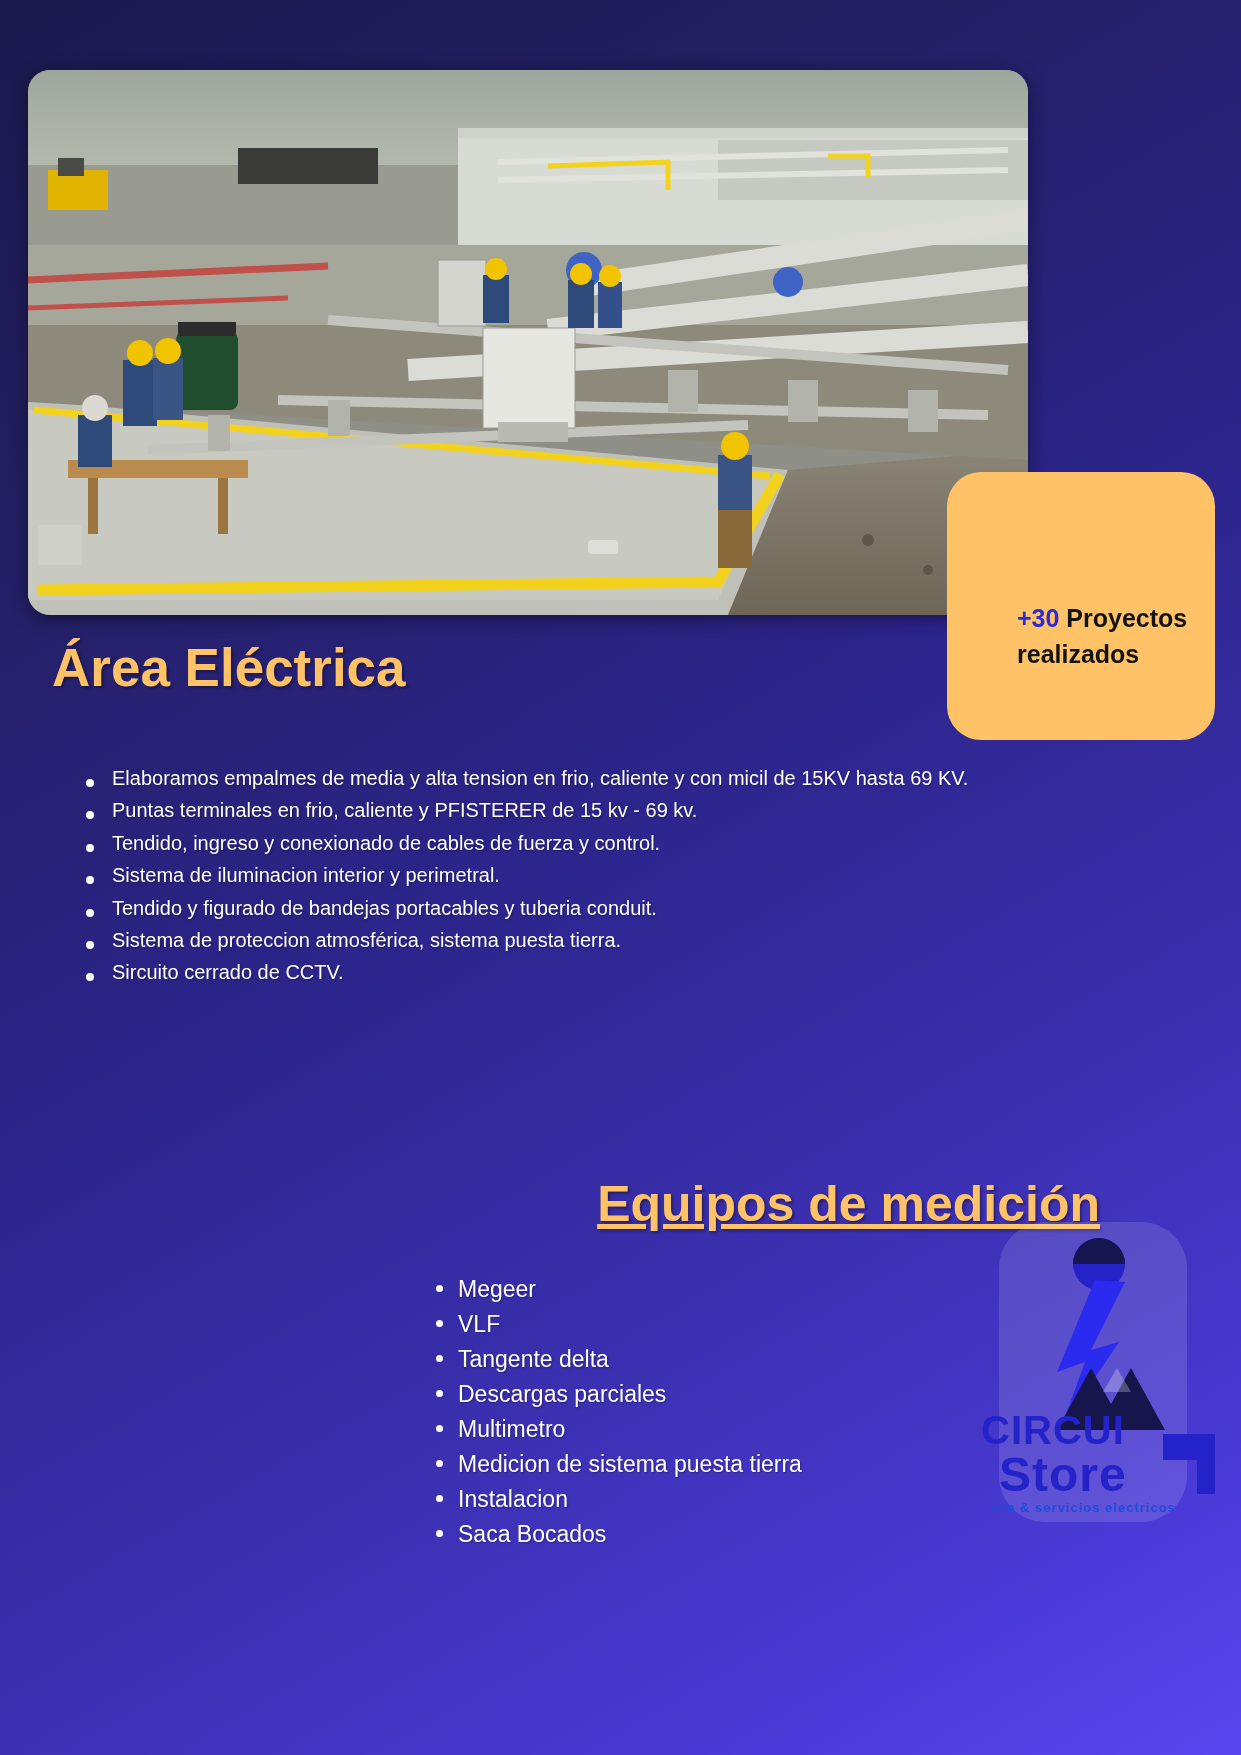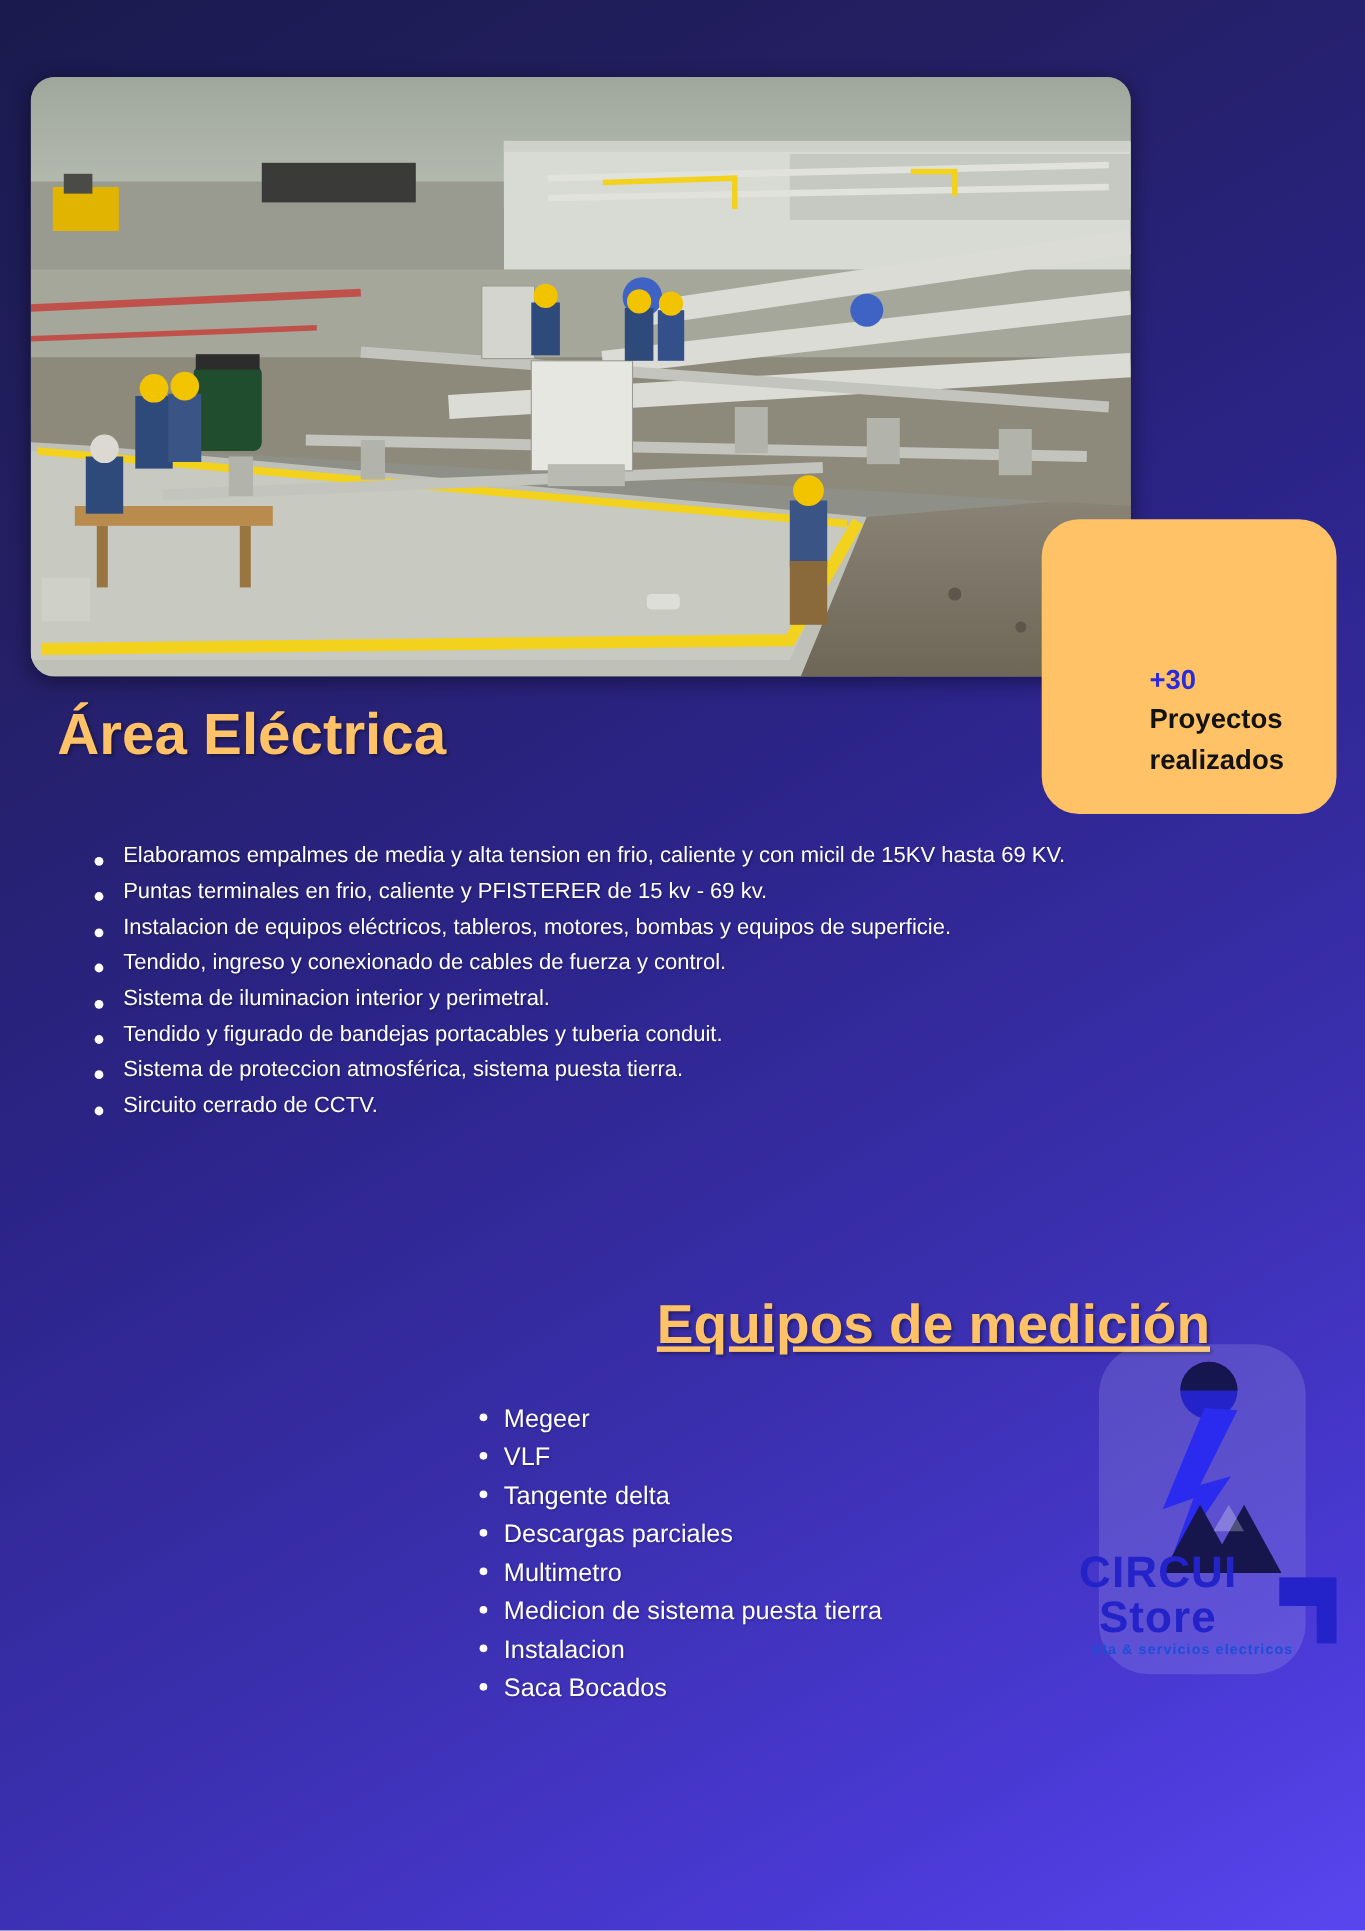--- a/index.html
+++ b/index.html
@@ -33,21 +33,21 @@
   
   .stats-badge {
     position: absolute;
     right: 26px;
     top: 472px;
     width: 268px;
     height: 268px;
     background: #ffc266;
     border-radius: 34px 34px 34px 34px;
     box-sizing: border-box;
-    padding: 128px 22px 16px 98px;
+    padding: 128px 22px 16px 70px;
     color: #131313;
     font-size: 25px;
     font-weight: bold;
     line-height: 1.45;
   }
   .stats-badge .num { color: #2b2bdd; }
   .stats-line { white-space: normal; }
 
   
   .title-area {
@@ -148,21 +148,21 @@
     position: absolute;
     left: -18px;
     top: 188px;
     width: 240px;
     text-align: left;
     font-weight: bold;
     color: #2323c9;
     letter-spacing: 1px;
   }
   .logo-text .l1 { font-size: 40px; line-height: 1; display:block; }
-  .logo-text .l2 { font-size: 40px; line-height: 1.05; display:block; padding-left: 18px;}
+  .logo-text .l2 { font-size: 48px; line-height: 1.05; display:block; padding-left: 18px;}
   .logo-text .l3 { font-size: 13px; line-height: 1.2; display:block; padding-left: 12px; color:#1d4ed8; font-weight:bold;}
   .logo-bar {
     position: absolute;
     right: -6px;
     top: 212px;
     width: 52px;
     height: 26px;
     background: #2323c9;
   }
   .logo-bar2 {
@@ -292,21 +292,20 @@
   <div class="stats-line">
     <span class="num">+30</span><span> Proyectos realizados</span>
   </div>
 </div>
 
 <div class="title-area">Área Eléctrica</div>
 
 <ul class="main-list">
   <li>Elaboramos empalmes de media y alta tension en frio, caliente y con micil de 15KV hasta 69 KV.</li>
   <li>Puntas terminales en frio, caliente y PFISTERER de 15 kv - 69 kv.</li>
-  <li>Instalacion de equipos eléctricos, tableros, motores, bombas y equipos de superficie.</li>
   <li>Tendido, ingreso y conexionado de cables de fuerza y control.</li>
   <li>Sistema de iluminacion interior y perimetral.</li>
   <li>Tendido y figurado de bandejas portacables y  tuberia conduit.</li>
   <li>Sistema de proteccion atmosférica, sistema puesta tierra.</li>
   <li>Sircuito cerrado de CCTV.</li>
 </ul>
 
 <div class="title-equipos">Equipos de medición</div>
 
 <ul class="equip-list">

